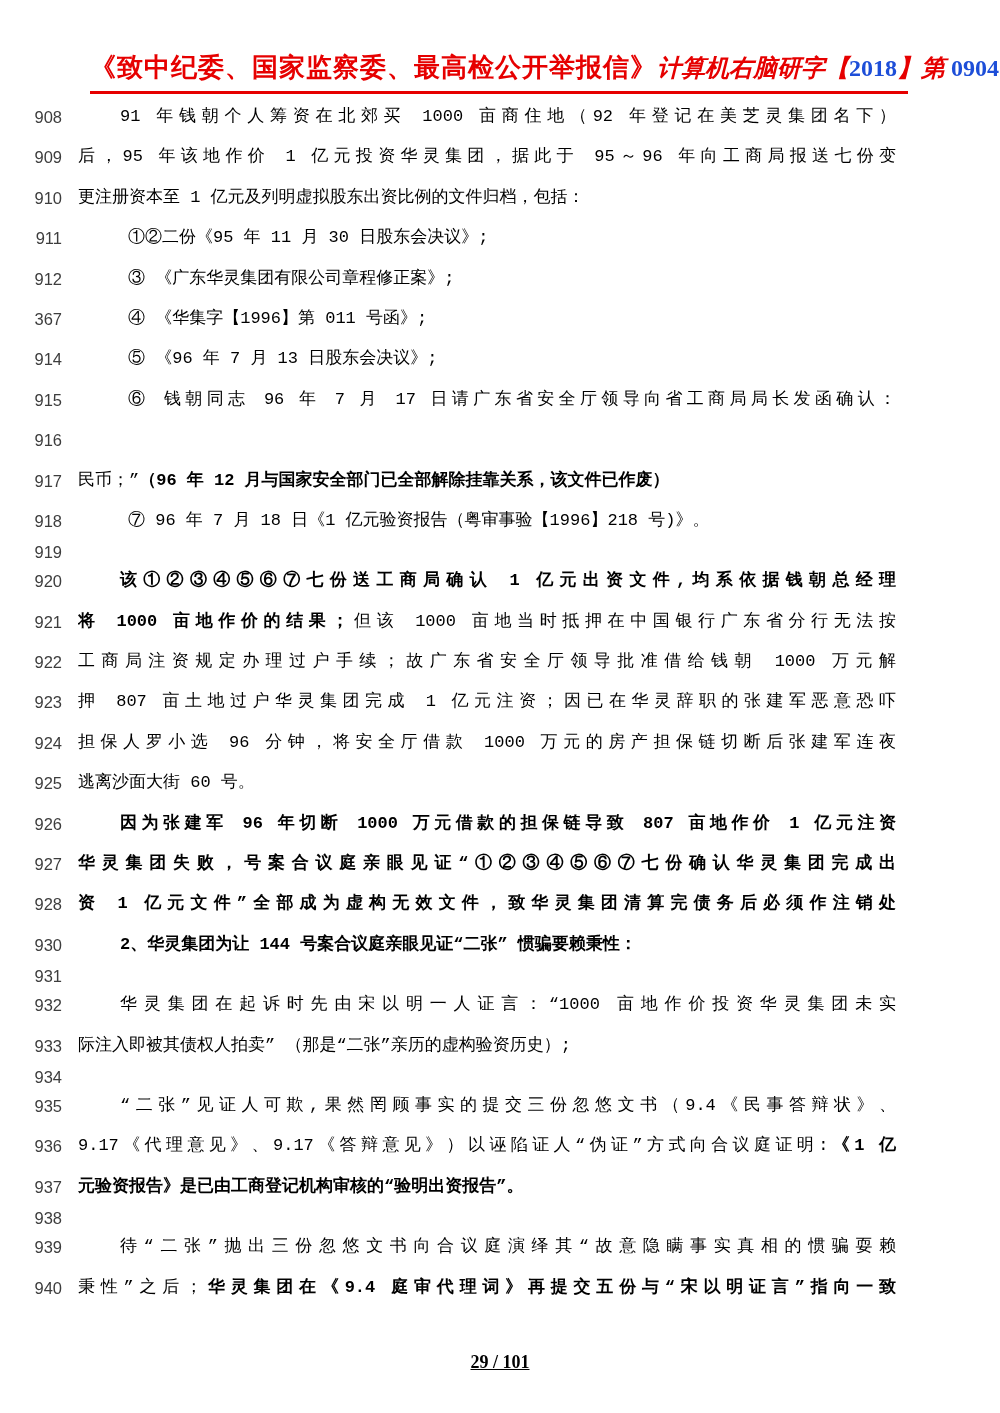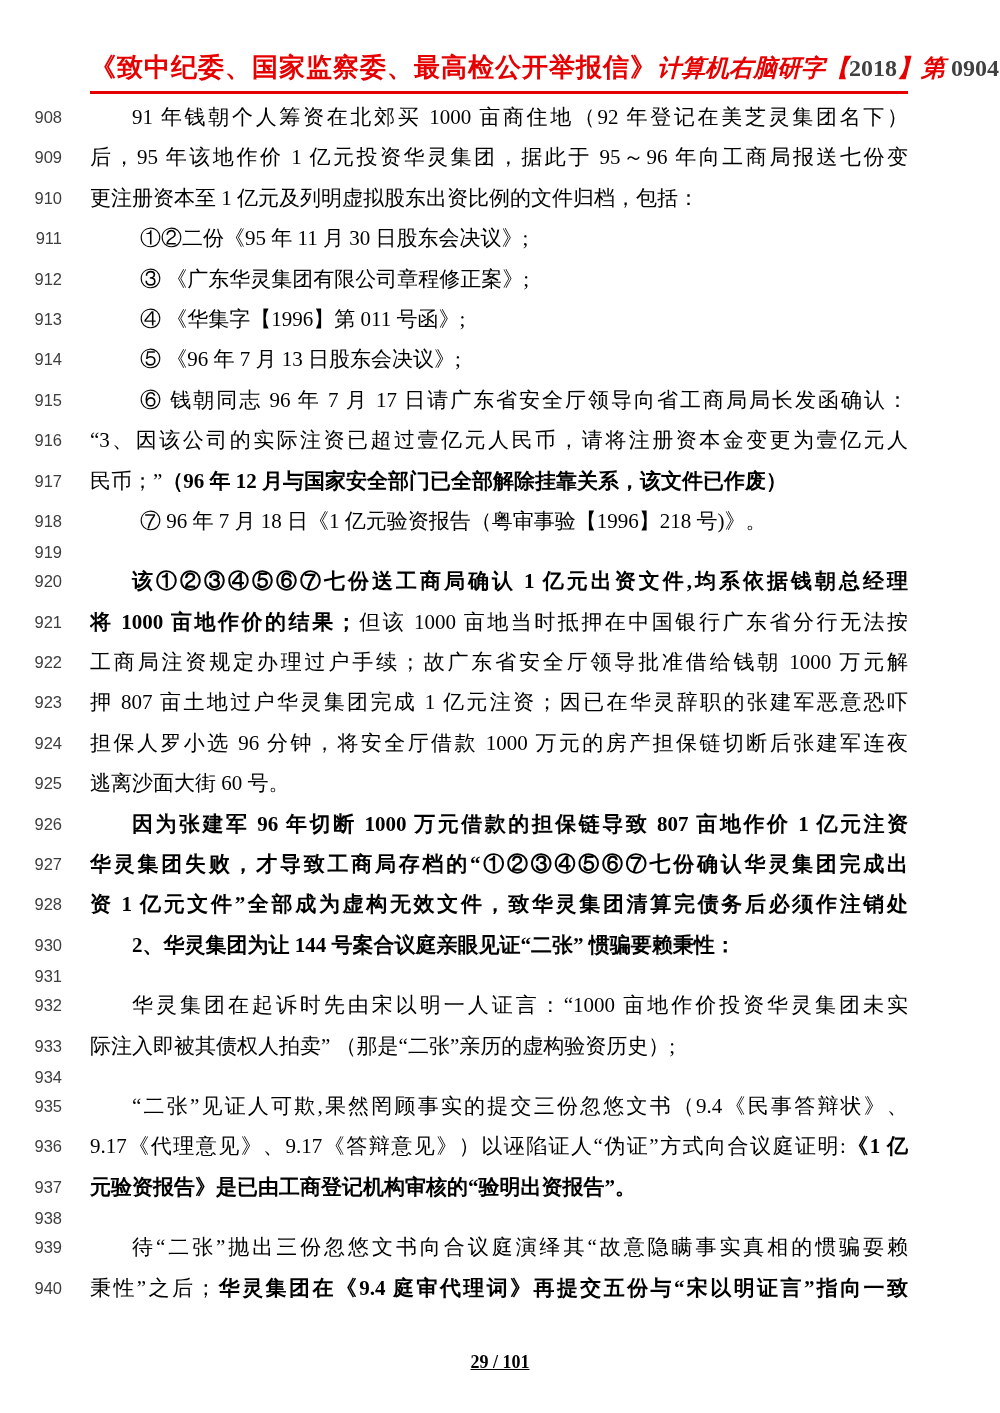--- a/index.html
+++ b/index.html
@@ -28,21 +28,21 @@
     color: var(--accent, #e60000);
     letter-spacing: 1px;
     white-space: nowrap;
   }
   .doc-number {
     font-size: 24px;
     font-weight: bold;
     white-space: nowrap;
   }
   .dn-red { color: var(--accent, #e60000); font-style: italic; }
-  .dn-black { color: #404040; font-style: normal; }
+  .dn-black { color: #1d4ed8; font-style: normal; }
   .rule {
     position: absolute;
     top: 91px;
     left: 90px;
     width: 818px;
     height: 3px;
     background: var(--accent, #e60000);
   }
   .content {
     position: absolute;
@@ -57,28 +57,29 @@
     width: 62px;
     text-align: right;
     font-family: "Liberation Sans", "DejaVu Sans", sans-serif;
     font-size: 16.5px;
     color: var(--numgray, #3d3d3d);
     line-height: 40.4px;
   }
   .row.blank .num { line-height: 22px; }
   .txt {
     flex: none;
-    margin-left: 28px;
+    margin-left: 16px;
     width: 818px;
-    font-size: 21px;
+    font-size: 17px;
     line-height: 40.4px;
     height: 40.4px;
     overflow: hidden;
     text-align: left;
     white-space: normal;
+    font-family: Liberation Mono, monospace;
   }
   .txt.fill { text-align: justify; text-align-last: justify; }
   .txt.ind1 { text-indent: 42px; }
   .txt.ind2 { text-indent: 50px; }
   .txt b { font-weight: bold; }
   .footer {
     position: absolute;
     top: 1352px;
     left: 0;
     width: 1000px;
@@ -117,37 +118,36 @@
     <span class="num">911</span>
     <span class="txt ind2"><span>①②二份《95 年 11 月 30 日股东会决议》;</span></span>
   </div>
 
   <div class="row">
     <span class="num">912</span>
     <span class="txt ind2"><span>③ 《广东华灵集团有限公司章程修正案》;</span></span>
   </div>
 
   <div class="row">
-    <span class="num">913</span>
+    <span class="num">367</span>
     <span class="txt ind2"><span>④ 《华集字【1996】第 011 号函》;</span></span>
   </div>
 
   <div class="row">
     <span class="num">914</span>
     <span class="txt ind2"><span>⑤ 《96 年 7 月 13 日股东会决议》;</span></span>
   </div>
 
   <div class="row">
     <span class="num">915</span>
     <span class="txt fill ind2"><span>⑥ 钱朝同志 96 年 7 月 17 日请广东省安全厅领导向省工商局局长发函确认：</span></span>
   </div>
 
   <div class="row">
     <span class="num">916</span>
-    <span class="txt fill"><span>“3、因该公司的实际注资已超过壹亿元人民币，请将注册资本金变更为壹亿元人</span></span>
   </div>
 
   <div class="row">
     <span class="num">917</span>
     <span class="txt"><span>民币；”</span><b>（96 年 12 月与国家安全部门已全部解除挂靠关系，该文件已作废）</b></span>
   </div>
 
   <div class="row">
     <span class="num">918</span>
     <span class="txt ind2"><span>⑦ 96 年 7 月 18 日《1 亿元验资报告（粤审事验【1996】218 号)》。</span></span>
@@ -188,21 +188,21 @@
     <span class="txt"><span>逃离沙面大街 60 号。</span></span>
   </div>
 
   <div class="row">
     <span class="num">926</span>
     <span class="txt fill ind1"><b>因为张建军 96 年切断 1000 万元借款的担保链导致 807 亩地作价 1 亿元注资</b></span>
   </div>
 
   <div class="row">
     <span class="num">927</span>
-    <span class="txt fill"><b>华灵集团失败，才导致工商局存档的“①②③④⑤⑥⑦七份确认华灵集团完成出</b></span>
+    <span class="txt fill"><b>华灵集团失败，号案合议庭亲眼见证“①②③④⑤⑥⑦七份确认华灵集团完成出</b></span>
   </div>
 
   <div class="row">
     <span class="num">928</span>
     <span class="txt fill"><b>资 1 亿元文件”全部成为虚构无效文件，致华灵集团清算完债务后必须作注销处</b></span>
   </div>
 
 
   <div class="row">
     <span class="num">930</span>

